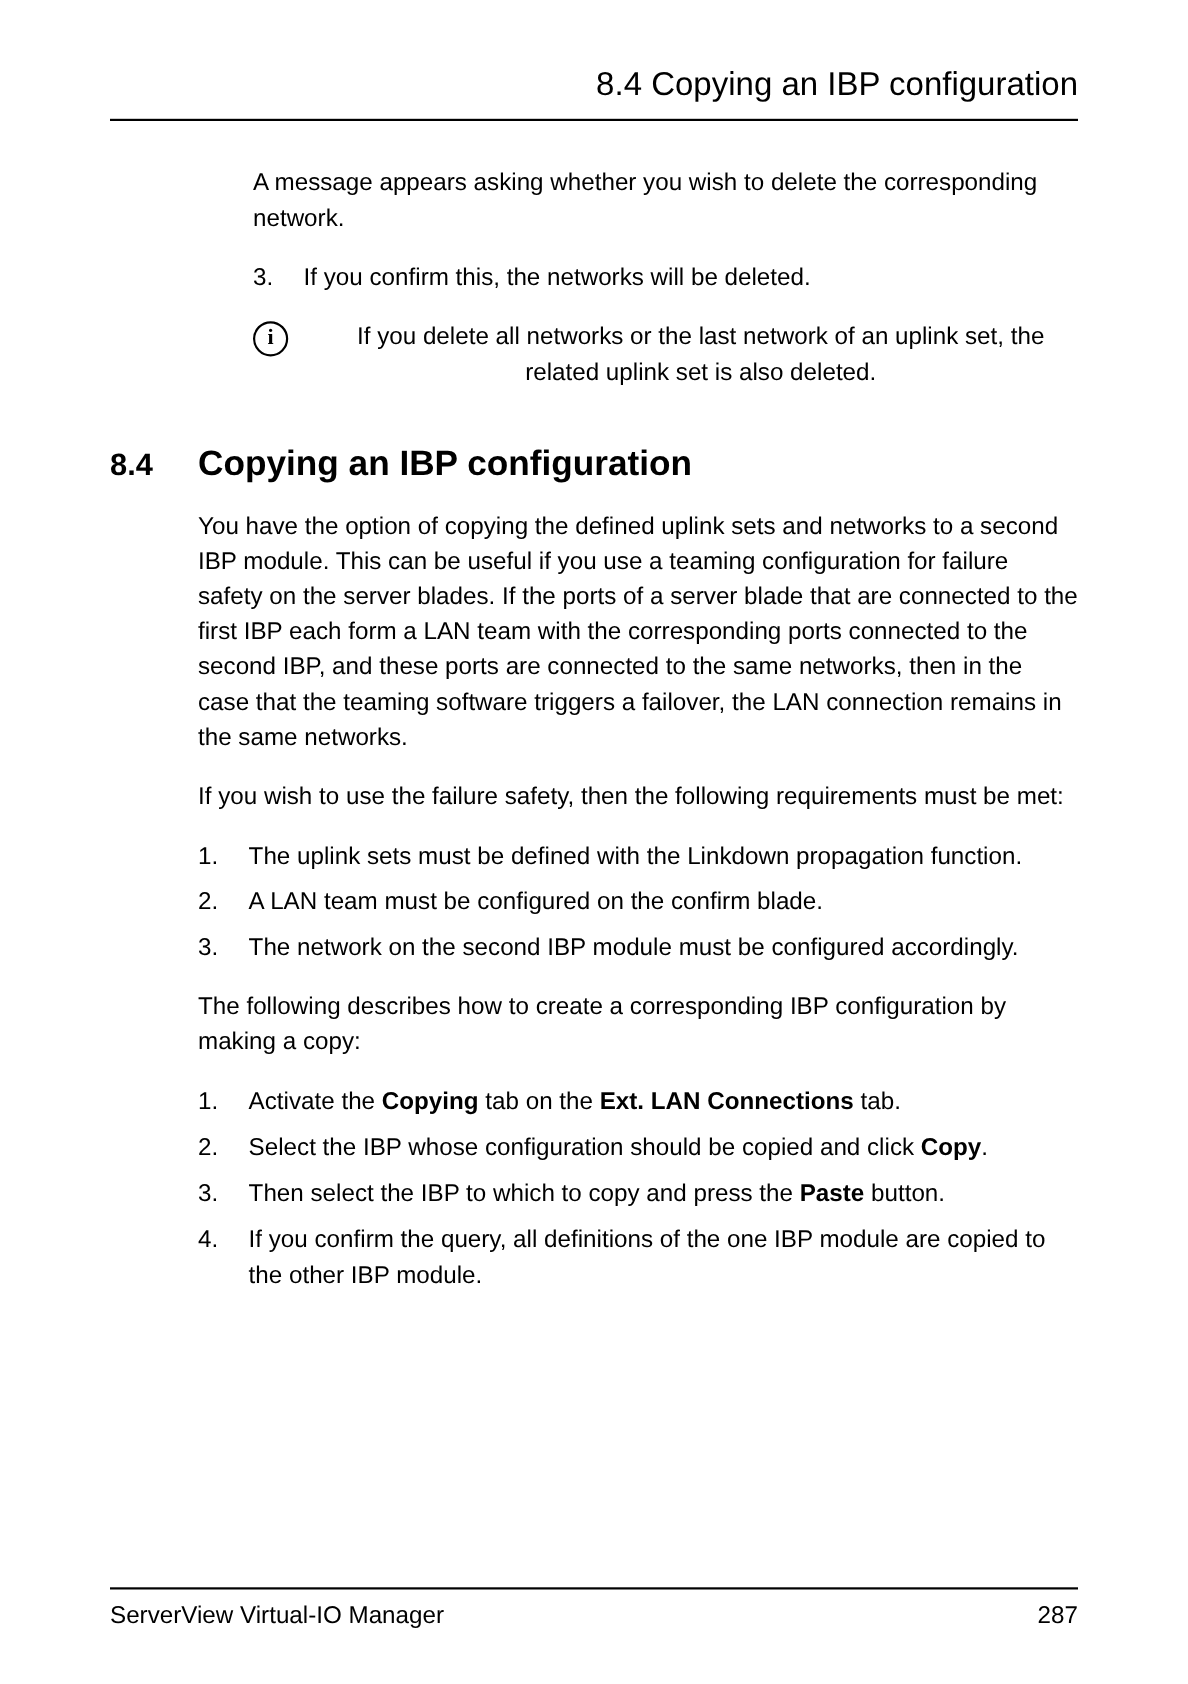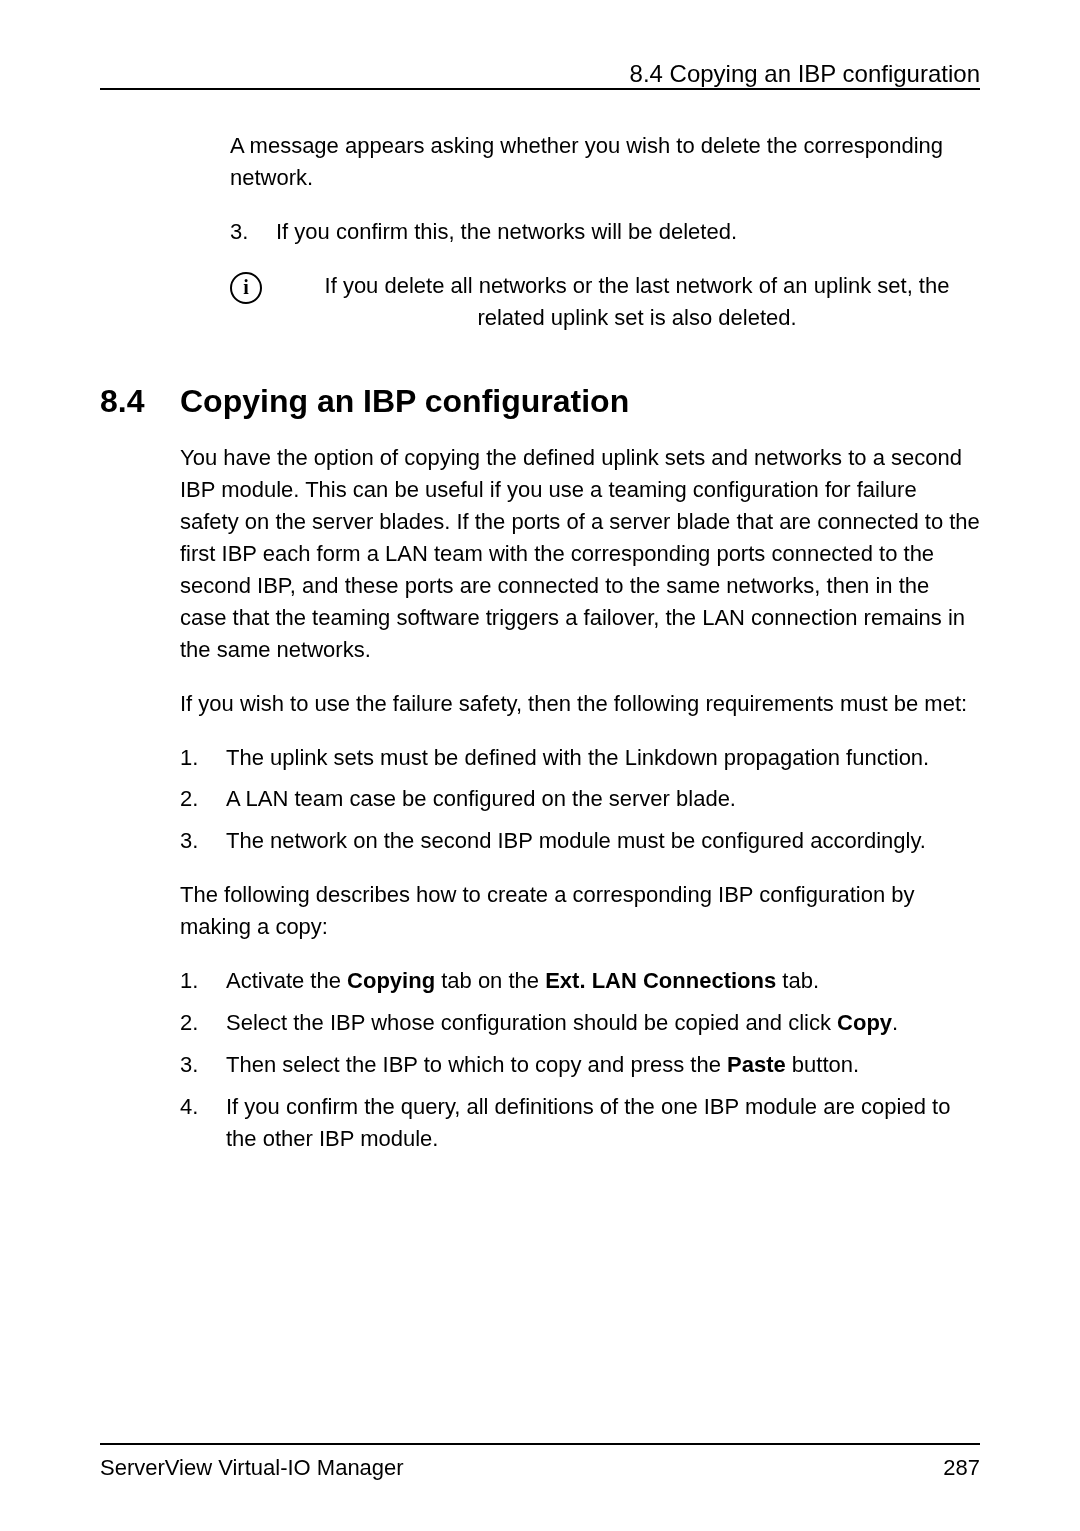--- a/index.html
+++ b/index.html
@@ -13,21 +13,22 @@
       height: 1531px;
       background: #fff;
       color: #000;
       padding: 60px 100px 50px 100px;
       position: relative;
       display: flex;
       flex-direction: column;
     }
     .header {
       text-align: right;
-      font-size: 24px;
+      font-size: 30px;
+      margin-bottom: 14px;
     }
     .header-rule {
       border: none;
       border-top: 2px solid #000;
       margin-bottom: 40px;
     }
     .content {
       flex: 1;
       padding-left: 80px;
     }
@@ -40,21 +41,21 @@
       margin-bottom: 22px;
     }
     .section-heading-row {
       display: flex;
       align-items: baseline;
       margin-top: 50px;
       margin-bottom: 22px;
       margin-left: -80px;
     }
     .section-number {
-      font-size: 32px;
+      font-size: 28px;
       font-weight: bold;
       width: 80px;
     }
     .section-title {
       font-size: 32px;
       font-weight: bold;
     }
     ol.numbered {
       list-style: none;
       margin-bottom: 22px;
@@ -155,21 +156,21 @@
   <p class="para">You have the option of copying the defined uplink sets and networks to a second IBP module. This can be useful if you use a teaming configuration for failure safety on the server blades. If the ports of a server blade that are connected to the first IBP each form a LAN team with the corresponding ports connected to the second IBP, and these ports are connected to the same networks, then in the case that the teaming software triggers a failover, the LAN connection remains in the same networks.</p>
   <p class="para">If you wish to use the failure safety, then the following requirements must be met:</p>
 
   <ol class="numbered">
     <li>
       <span class="num">1.</span>
       <span class="li-text">The uplink sets must be defined with the Linkdown propagation function.</span>
     </li>
     <li>
       <span class="num">2.</span>
-      <span class="li-text">A LAN team case be configured on the server blade.</span>
+      <span class="li-text">A LAN team must be configured on the confirm blade.</span>
     </li>
     <li>
       <span class="num">3.</span>
       <span class="li-text">The network on the second IBP module must be configured accordingly.</span>
     </li>
   </ol>
 
   <p class="para">The following describes how to create a corresponding IBP configuration by making a copy:</p>
 
   <ol class="numbered">

